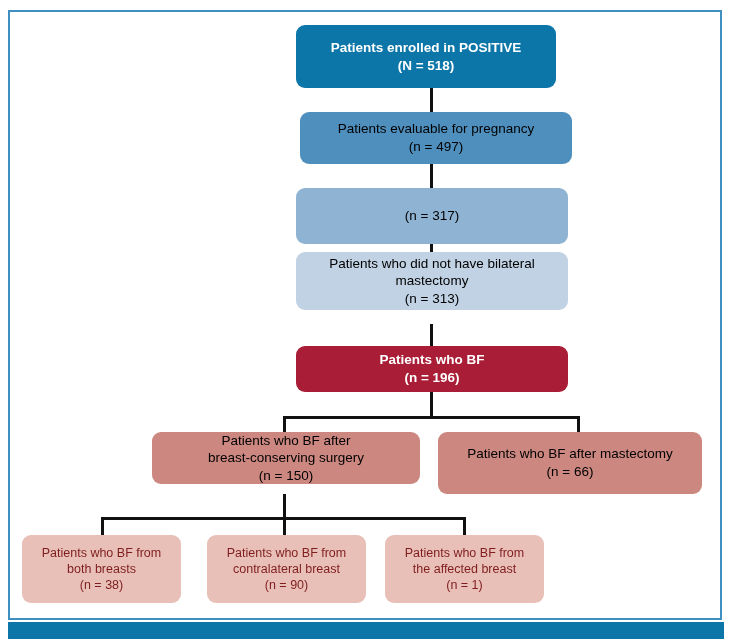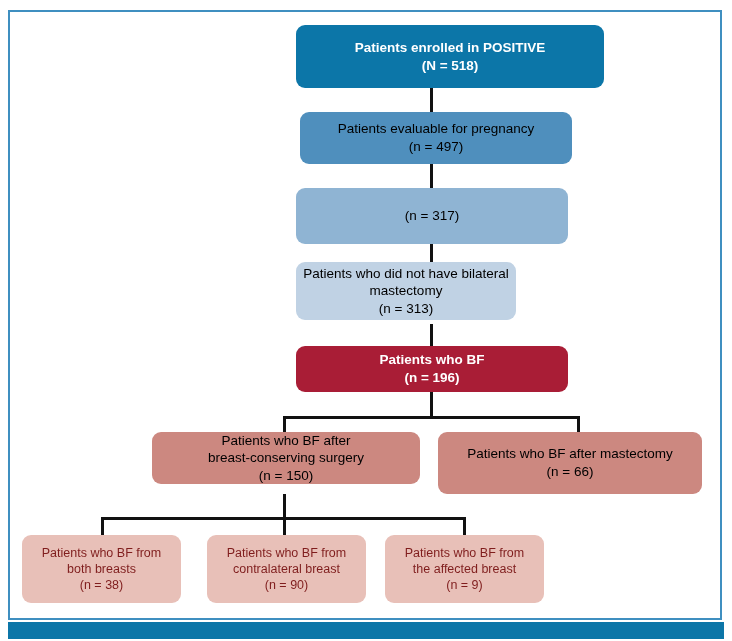--- a/index.html
+++ b/index.html
@@ -107,35 +107,35 @@
     <div class="hline" style="left:283px; top:416px; width:297px;"></div>
     <div class="vline" style="left:283px; top:416px; height:16px;"></div>
     <div class="vline" style="left:577px; top:416px; height:16px;"></div>
 
     <div class="vline" style="left:283px; top:494px; height:24px;"></div>
     <div class="hline" style="left:101px; top:517px; width:365px;"></div>
     <div class="vline" style="left:101px; top:517px; height:18px;"></div>
     <div class="vline" style="left:283px; top:517px; height:18px;"></div>
     <div class="vline" style="left:463px; top:517px; height:18px;"></div>
 
-    <div class="node t-dark" style="left:296px; top:25px; width:308px; height:63px; background:#0c76a8;">
+    <div class="node t-dark" style="left:296px; top:25px; width:260px; height:63px; background:#0c76a8;">
       <span class="line">Patients enrolled in POSITIVE</span>
       <span class="line">(N = 518)</span>
     </div>
 
     <div class="node t-light" style="left:300px; top:112px; width:272px; height:52px; background:#4f8fbd;">
       <span class="line">Patients evaluable for pregnancy</span>
       <span class="line">(n = 497)</span>
     </div>
 
     <div class="node t-light" style="left:296px; top:188px; width:272px; height:56px; background:#8fb4d3;">
       <span class="line">(n = 317)</span>
     </div>
 
-    <div class="node t-light" style="left:296px; top:262px; width:220px; height:58px; background:#c0d2e4;">
+    <div class="node t-light" style="left:296px; top:252px; width:272px; height:58px; background:#c0d2e4;">
       <span class="line">Patients who did not have bilateral</span>
       <span class="line">mastectomy</span>
       <span class="line">(n = 313)</span>
     </div>
 
     <div class="node t-dark" style="left:296px; top:346px; width:272px; height:46px; background:#a91d36;">
       <span class="line">Patients who BF</span>
       <span class="line">(n = 196)</span>
     </div>
 
@@ -158,17 +158,17 @@
 
     <div class="node t-small" style="left:207px; top:535px; width:159px; height:68px; background:#e8c0b8;">
       <span class="line">Patients who BF from</span>
       <span class="line">contralateral breast</span>
       <span class="line">(n = 90)</span>
     </div>
 
     <div class="node t-small" style="left:385px; top:535px; width:159px; height:68px; background:#e8c0b8;">
       <span class="line">Patients who BF from</span>
       <span class="line">the affected breast</span>
-      <span class="line">(n = 9)</span>
+      <span class="line">(n = 1)</span>
     </div>
 
   </div>
 </div>
 
 </body></html>

